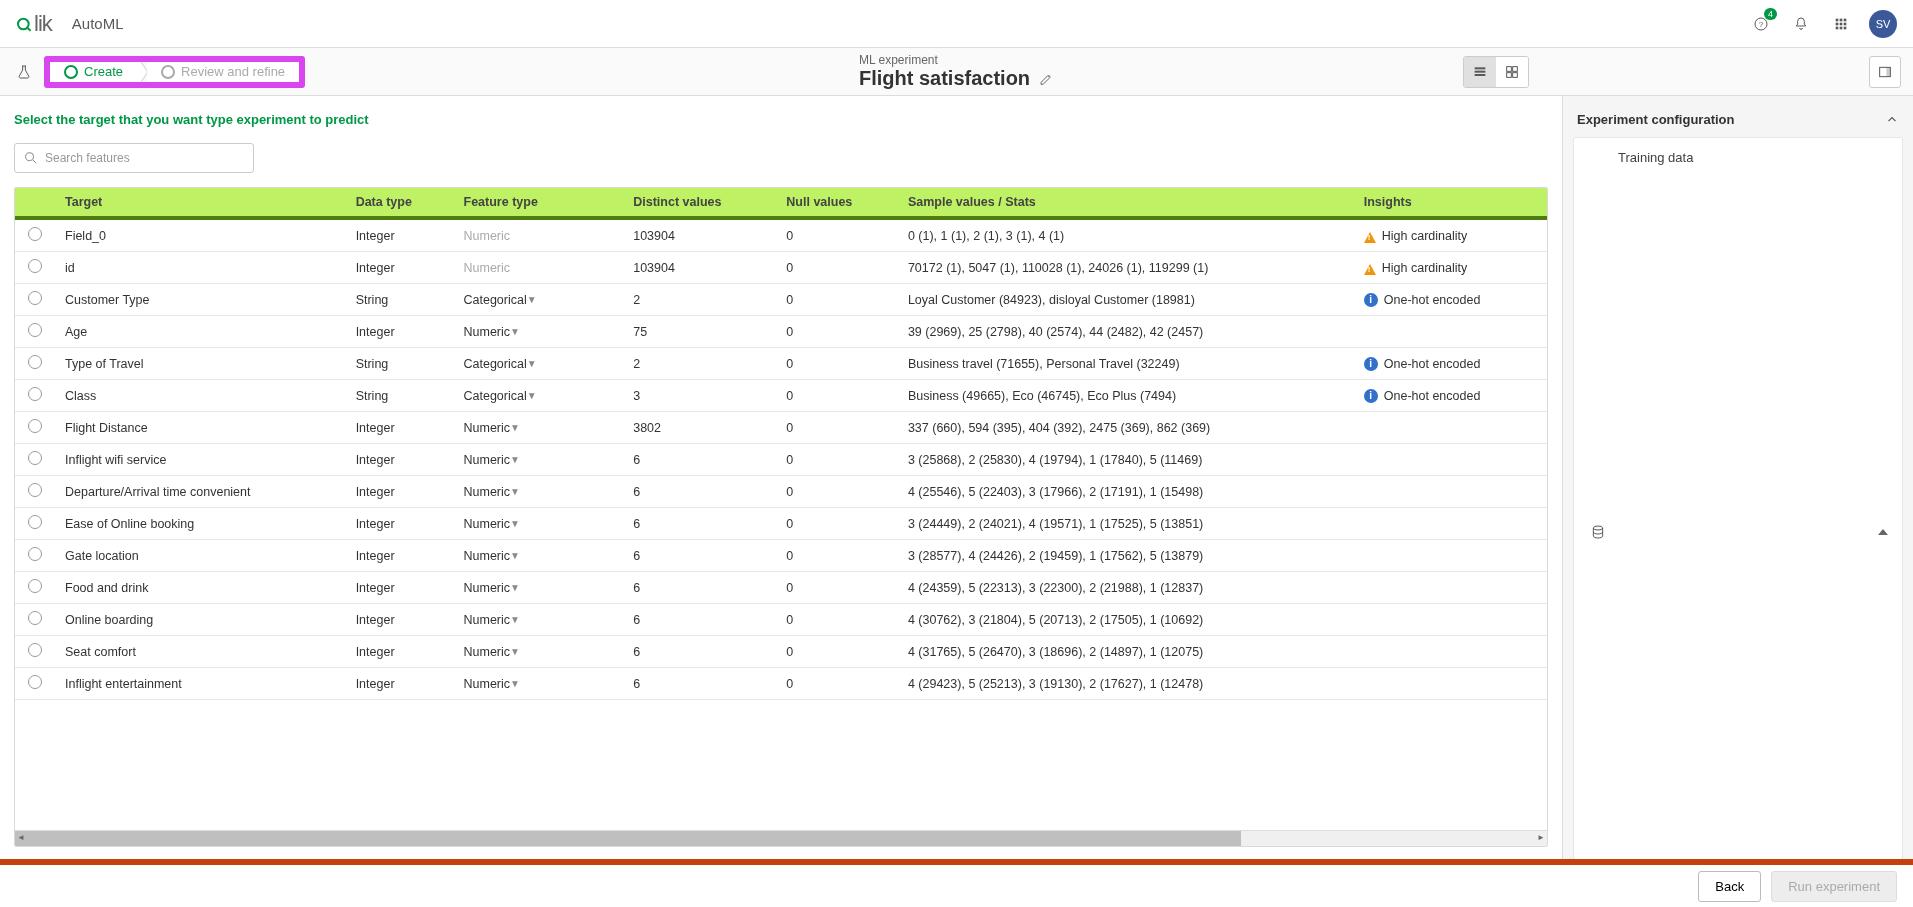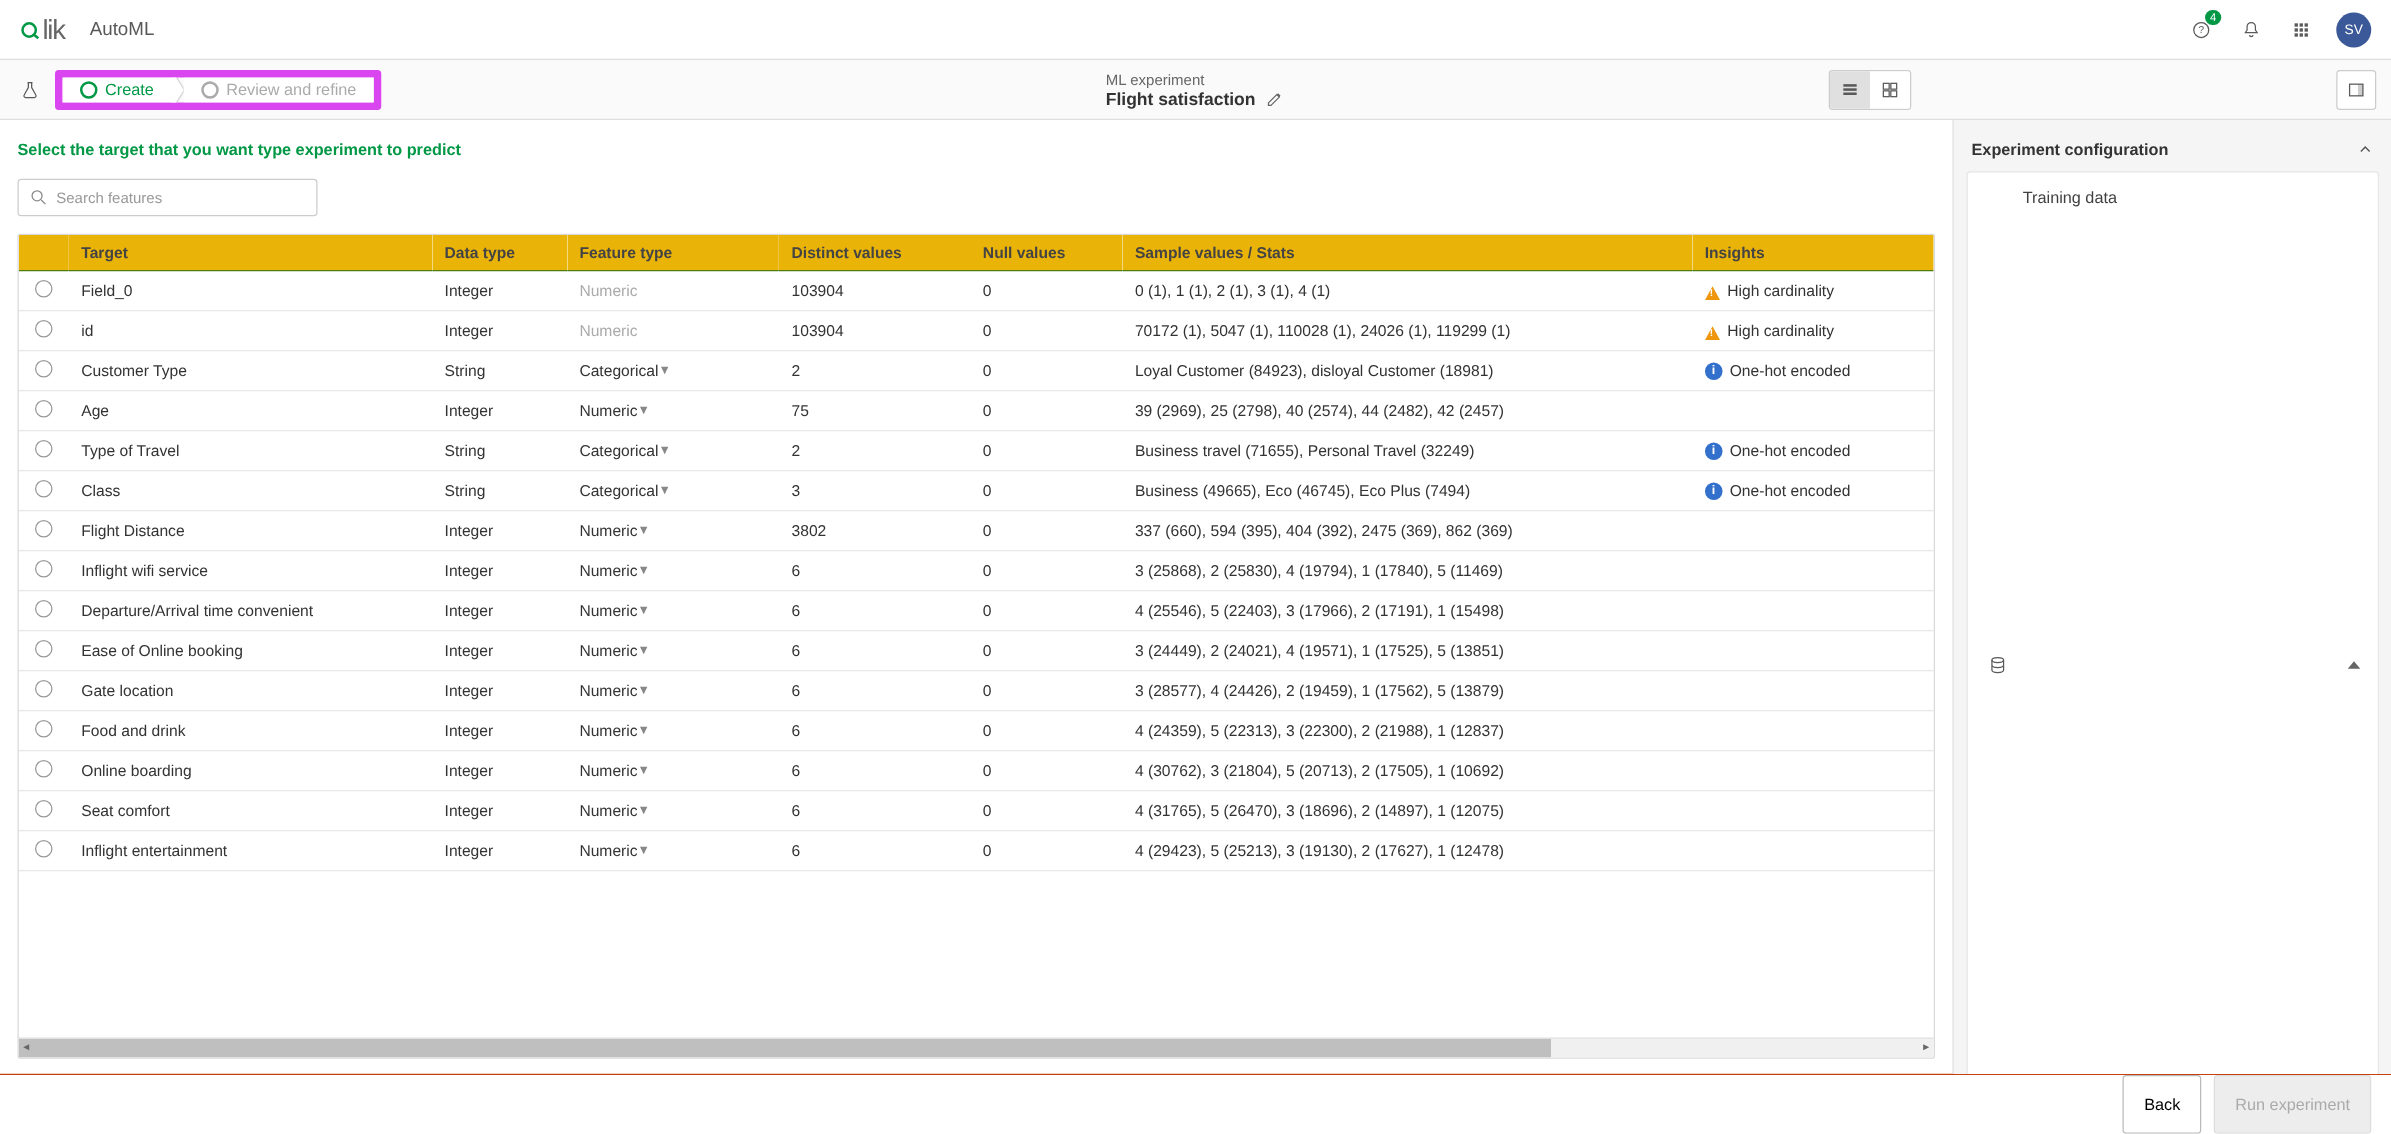--- a/index.html
+++ b/index.html
@@ -19,39 +19,39 @@
   .workflow-bar { display: flex; align-items: center; height: 48px; border-bottom: 1px solid #ddd; padding: 0 12px; background: #fafafa; position: relative; }
   .wkf-icon { width: 24px; height: 24px; display:flex; align-items:center; justify-content:center; color:#595959; margin-right: 8px;}
   .chevron-steps { display:flex; align-items:center; border:6px solid #d946ef; border-radius:3px; overflow:hidden; height:32px;}
   .step { display:flex; align-items:center; gap:6px; padding: 0 14px; font-size:13px; height:100%; position:relative; background:#fff;}
   .step.active { color:#009845; }
   .step.disabled { color:#aaa; }
   .step-sep { width:0; height:0; border-top:16px solid transparent; border-bottom:16px solid transparent; border-left:10px solid #fff; filter: drop-shadow(1px 0 0 #ccc);}
   .radio-ring { width:14px; height:14px; border:2px solid currentColor; border-radius:50%; display:inline-block;}
   .title-block { position:absolute; left:50%; transform:translateX(-50%); text-align:left;}
   .title-small { font-size:12px; color:#666; }
-  .title-main { font-size:14px; font-weight:600; color:#333; display:flex; align-items:center; gap:8px;}
+  .title-main { font-size:20px; font-weight:600; color:#333; display:flex; align-items:center; gap:8px;}
   .view-toggles { margin-left:auto; display:flex; border:1px solid #ccc; border-radius:3px; overflow:hidden; height:32px;}
   .view-btn { width:32px; display:flex; align-items:center; justify-content:center; background:#fff; color:#595959;}
   .view-btn.active { background:#e0e0e0; }
   .panel-toggle-right { margin-left:340px; width:32px; height:32px; border:1px solid #ccc; border-radius:3px; display:flex; align-items:center; justify-content:center; color:#595959; background:#fff;}
 
   
   .main { display:flex; height: calc(100vh - 48px - 48px - 48px); }
   .left-pane { flex:1; padding: 12px 14px; overflow:hidden; display:flex; flex-direction:column; border-right:1px solid #ddd;}
   .instruction { color:#009845; font-weight:600; font-size:13px; padding: 4px 0 16px 0;}
   .search-box { width: 240px; border:1px solid #ccc; border-radius:3px; height:30px; display:flex; align-items:center; padding:0 8px; color:#888; gap:6px; margin-bottom:14px;}
   .search-input { border:none; outline:none; flex:1; font-size:12px; color:#0369a1;}
   .search-input::placeholder { color:#999; }
   
   .table-wrap { flex:1; border:1px solid #d9d9d9; border-radius:2px; overflow:hidden; position:relative; display:flex; flex-direction:column;}
   .table-scroll { flex:1; overflow-y:auto; overflow-x:auto;}
   table { width:100%; border-collapse:collapse; }
   th, td { text-align:left; padding: 7px 10px; border-bottom:1px solid #e8e8e8; font-size:12.5px; white-space:nowrap;}
-  th { background:#eab308; font-weight:600; color:#444; position:sticky; top:0; z-index:2; border-bottom:1px solid #4d7c0f;}
+  th { background:#bef264; font-weight:600; color:#444; position:sticky; top:0; z-index:2; border-bottom:4px solid #4d7c0f;}
   td.radio-cell { width:40px; text-align:center;}
   .radio { width:14px; height:14px; border:1px solid #999; border-radius:50%; display:inline-block;}
   .ft-muted { color:#aaa; }
   .ft-dd { display:flex; align-items:center; justify-content:flex-start; width:100px;}
   .dd-chev { color:#888; font-size:10px;}
   .insight { display:flex; align-items:flex-end; gap:6px;}
   .warn-icon { width:0; height:0; border-left:6px solid transparent; border-right:6px solid transparent; border-bottom:11px solid #ef960f; position:relative;}
   .warn-icon::after { content:"!"; color:#fff; font-size:8px; font-weight:bold; position:absolute; left:-2px; top:1px;}
   .info-icon { width:14px; height:14px; border-radius:50%; background:#3270cc; color:#fff; font-size:10px; font-weight:bold; display:flex; align-items:center; justify-content:center;}
   .hscroll { height:16px; background:#f0f0f0; background: linear-gradient(to right, #bfbfbf 0%, #bfbfbf 80%, #f0f0f0 80%); border-top:1px solid #ddd; position:relative; }
@@ -62,21 +62,21 @@
   
   .right-pane { width: 350px; background:#f5f5f5; overflow-y:auto; padding:10px;}
   .rp-header { display:flex; align-items:center; justify-content:space-between; font-weight:600; font-size:13px; padding: 6px 4px 10px 4px; color:#333;}
   .card { background:#fff; border-radius:3px; margin-bottom:10px; border:1px solid #e5e5e5;}
   .card-head { display:flex; align-items:center; gap:10px; padding:12px 14px; position:relative;}
   .card-head.expandable::after { content:""; position:absolute; right:14px; width:0;height:0; border-left:5px solid transparent; border-right:5px solid transparent; border-bottom:6px solid #666;}
   .card-icon { width:20px; height:20px; color:#595959; display:flex; align-items:center; justify-content:center;}
   .card-title-block .main { font-size:13px; color:#404040;}
 
   
-  .footer { height:48px; border-top:1px solid #c2410c; display:flex; justify-content:flex-end; padding:0 16px; gap:10px; background:#fff;}
+  .footer { height:48px; border-top:6px solid #c2410c; display:flex; align-items:center; justify-content:flex-end; padding:0 16px; gap:10px; background:#fff;}
   .btn { padding:7px 16px; border:1px solid #bbb; border-radius:3px; background:#fff; font-size:13px; cursor:pointer;}
   .btn.primary { background:#ededed; color:#aaa; border-color:#ddd;}
   
   svg { width:16px; height:16px; }
 </style>
 </head>
 <body>
 
 <div class="top-header">
   <div class="logo">

